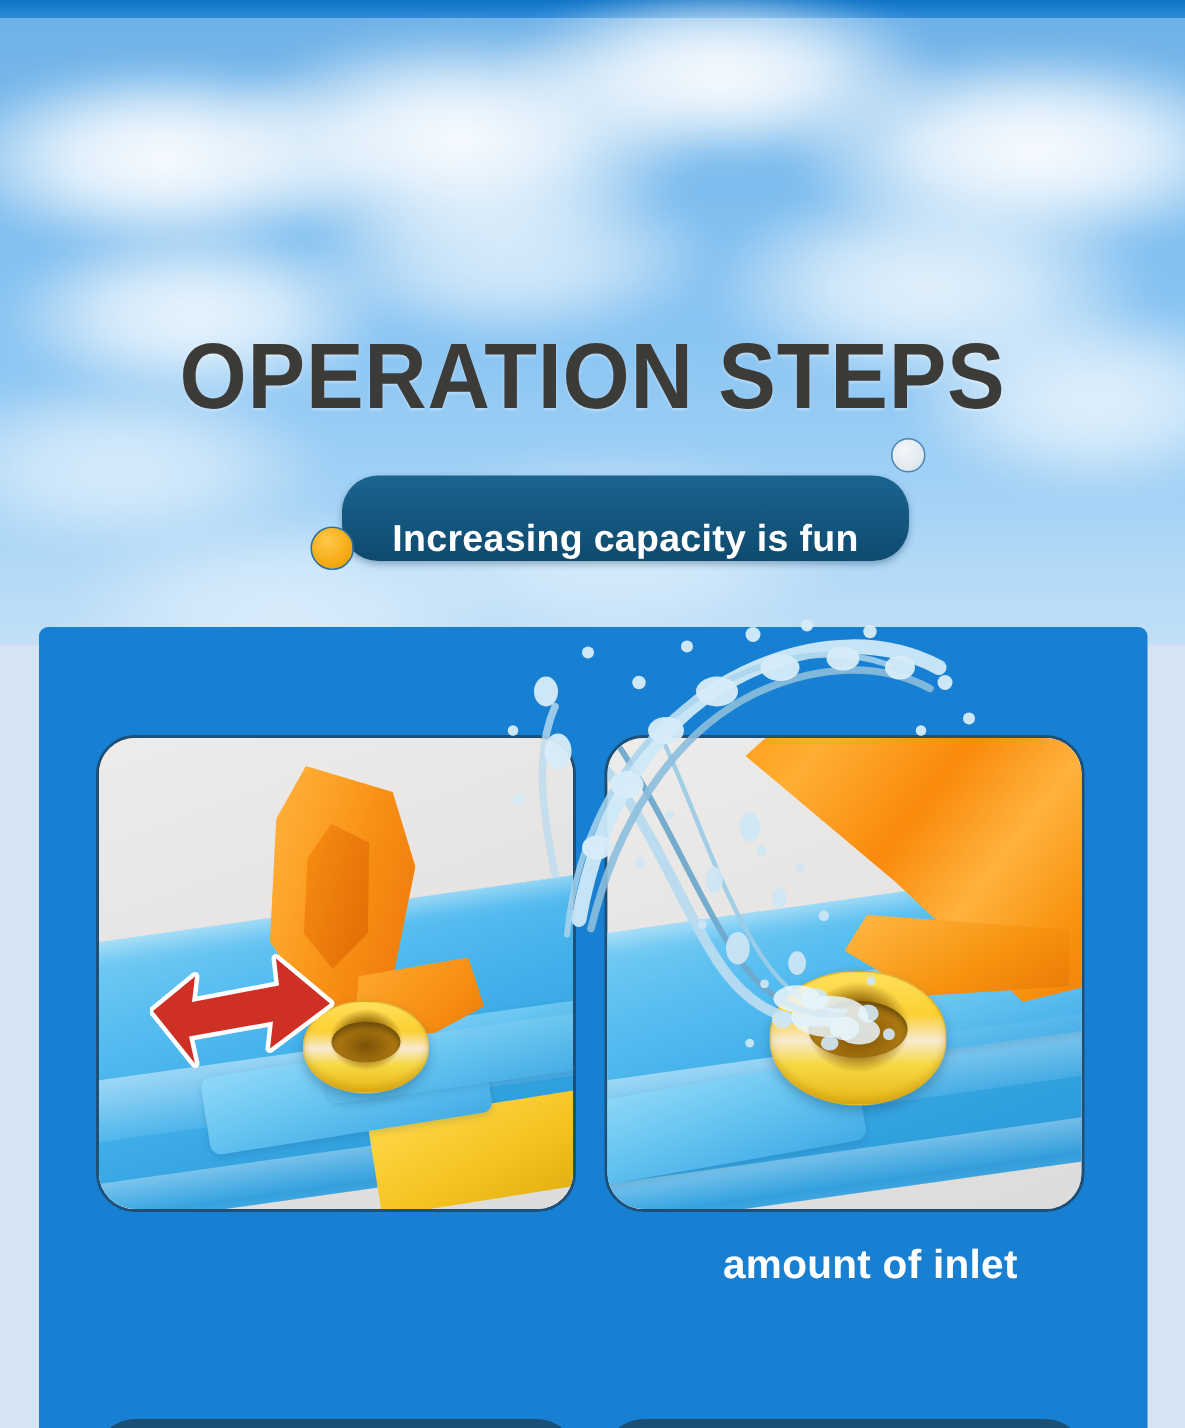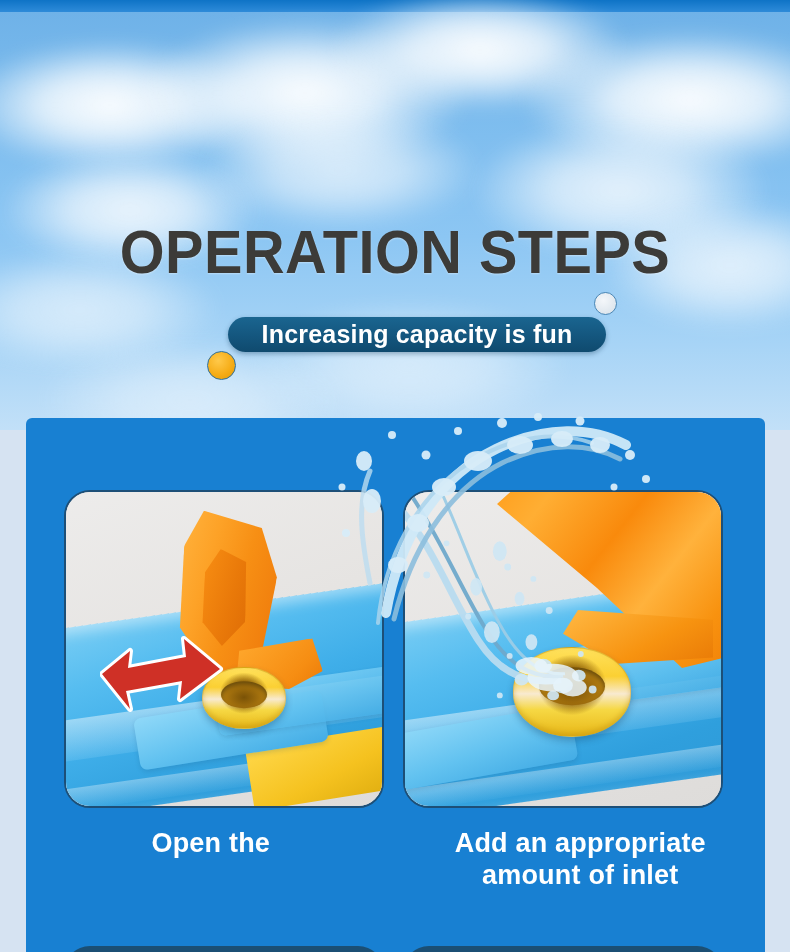--- a/index.html
+++ b/index.html
@@ -39,25 +39,25 @@
     color: #3c3b38;
     font-family: "Liberation Sans Narrow","Liberation Sans", sans-serif;
     transform: scaleX(0.93);
     text-shadow: 0 1px 2px rgba(255,255,255,0.35);
     white-space: nowrap;
   }
   
   .pill-wrap { position: absolute; left: 0; top: 314px; width: 790px; height: 60px; }
   .pill {
     position: absolute; left: 228px; top: 3px;
-    width: 378px; height: 35px;
+    width: 378px; height: 57px;
     background: linear-gradient(180deg,#1a6590 0%,#14567e 55%,#0f4a6e 100%);
     border-radius: 24px;
     box-shadow: 0 2px 5px rgba(10,50,80,0.35);
-    display: flex; align-items: center; justify-content: center;
+    display: flex; align-items: flex-end; justify-content: center;
   }
   .pill span {
     color: #ffffff;
     font-size: 25px;
     font-weight: bold;
     font-family: "Liberation Sans Narrow","Liberation Sans", sans-serif;
     letter-spacing: 0.2px;
     white-space: nowrap;
   }
   .dot-orange {
@@ -372,24 +372,22 @@
           <circle cx="320" cy="150" r="4"></circle>
           <circle cx="316" cy="104" r="3.5"></circle>
           <circle cx="620" cy="96" r="4"></circle>
           <circle cx="588" cy="104" r="3.5"></circle>
         </g>
       </svg>
     </div>
 
     <div class="captions">
       <div class="caption">
-        <span>Open the</span>
       </div>
       <div class="caption">
-        <span>Add an appropriate</span>
         <span class="l2">amount of inlet</span>
       </div>
     </div>
 
     <div class="nextcard left"></div>
     <div class="nextcard right"></div>
   </div>
 </div>
 
 </body></html>

